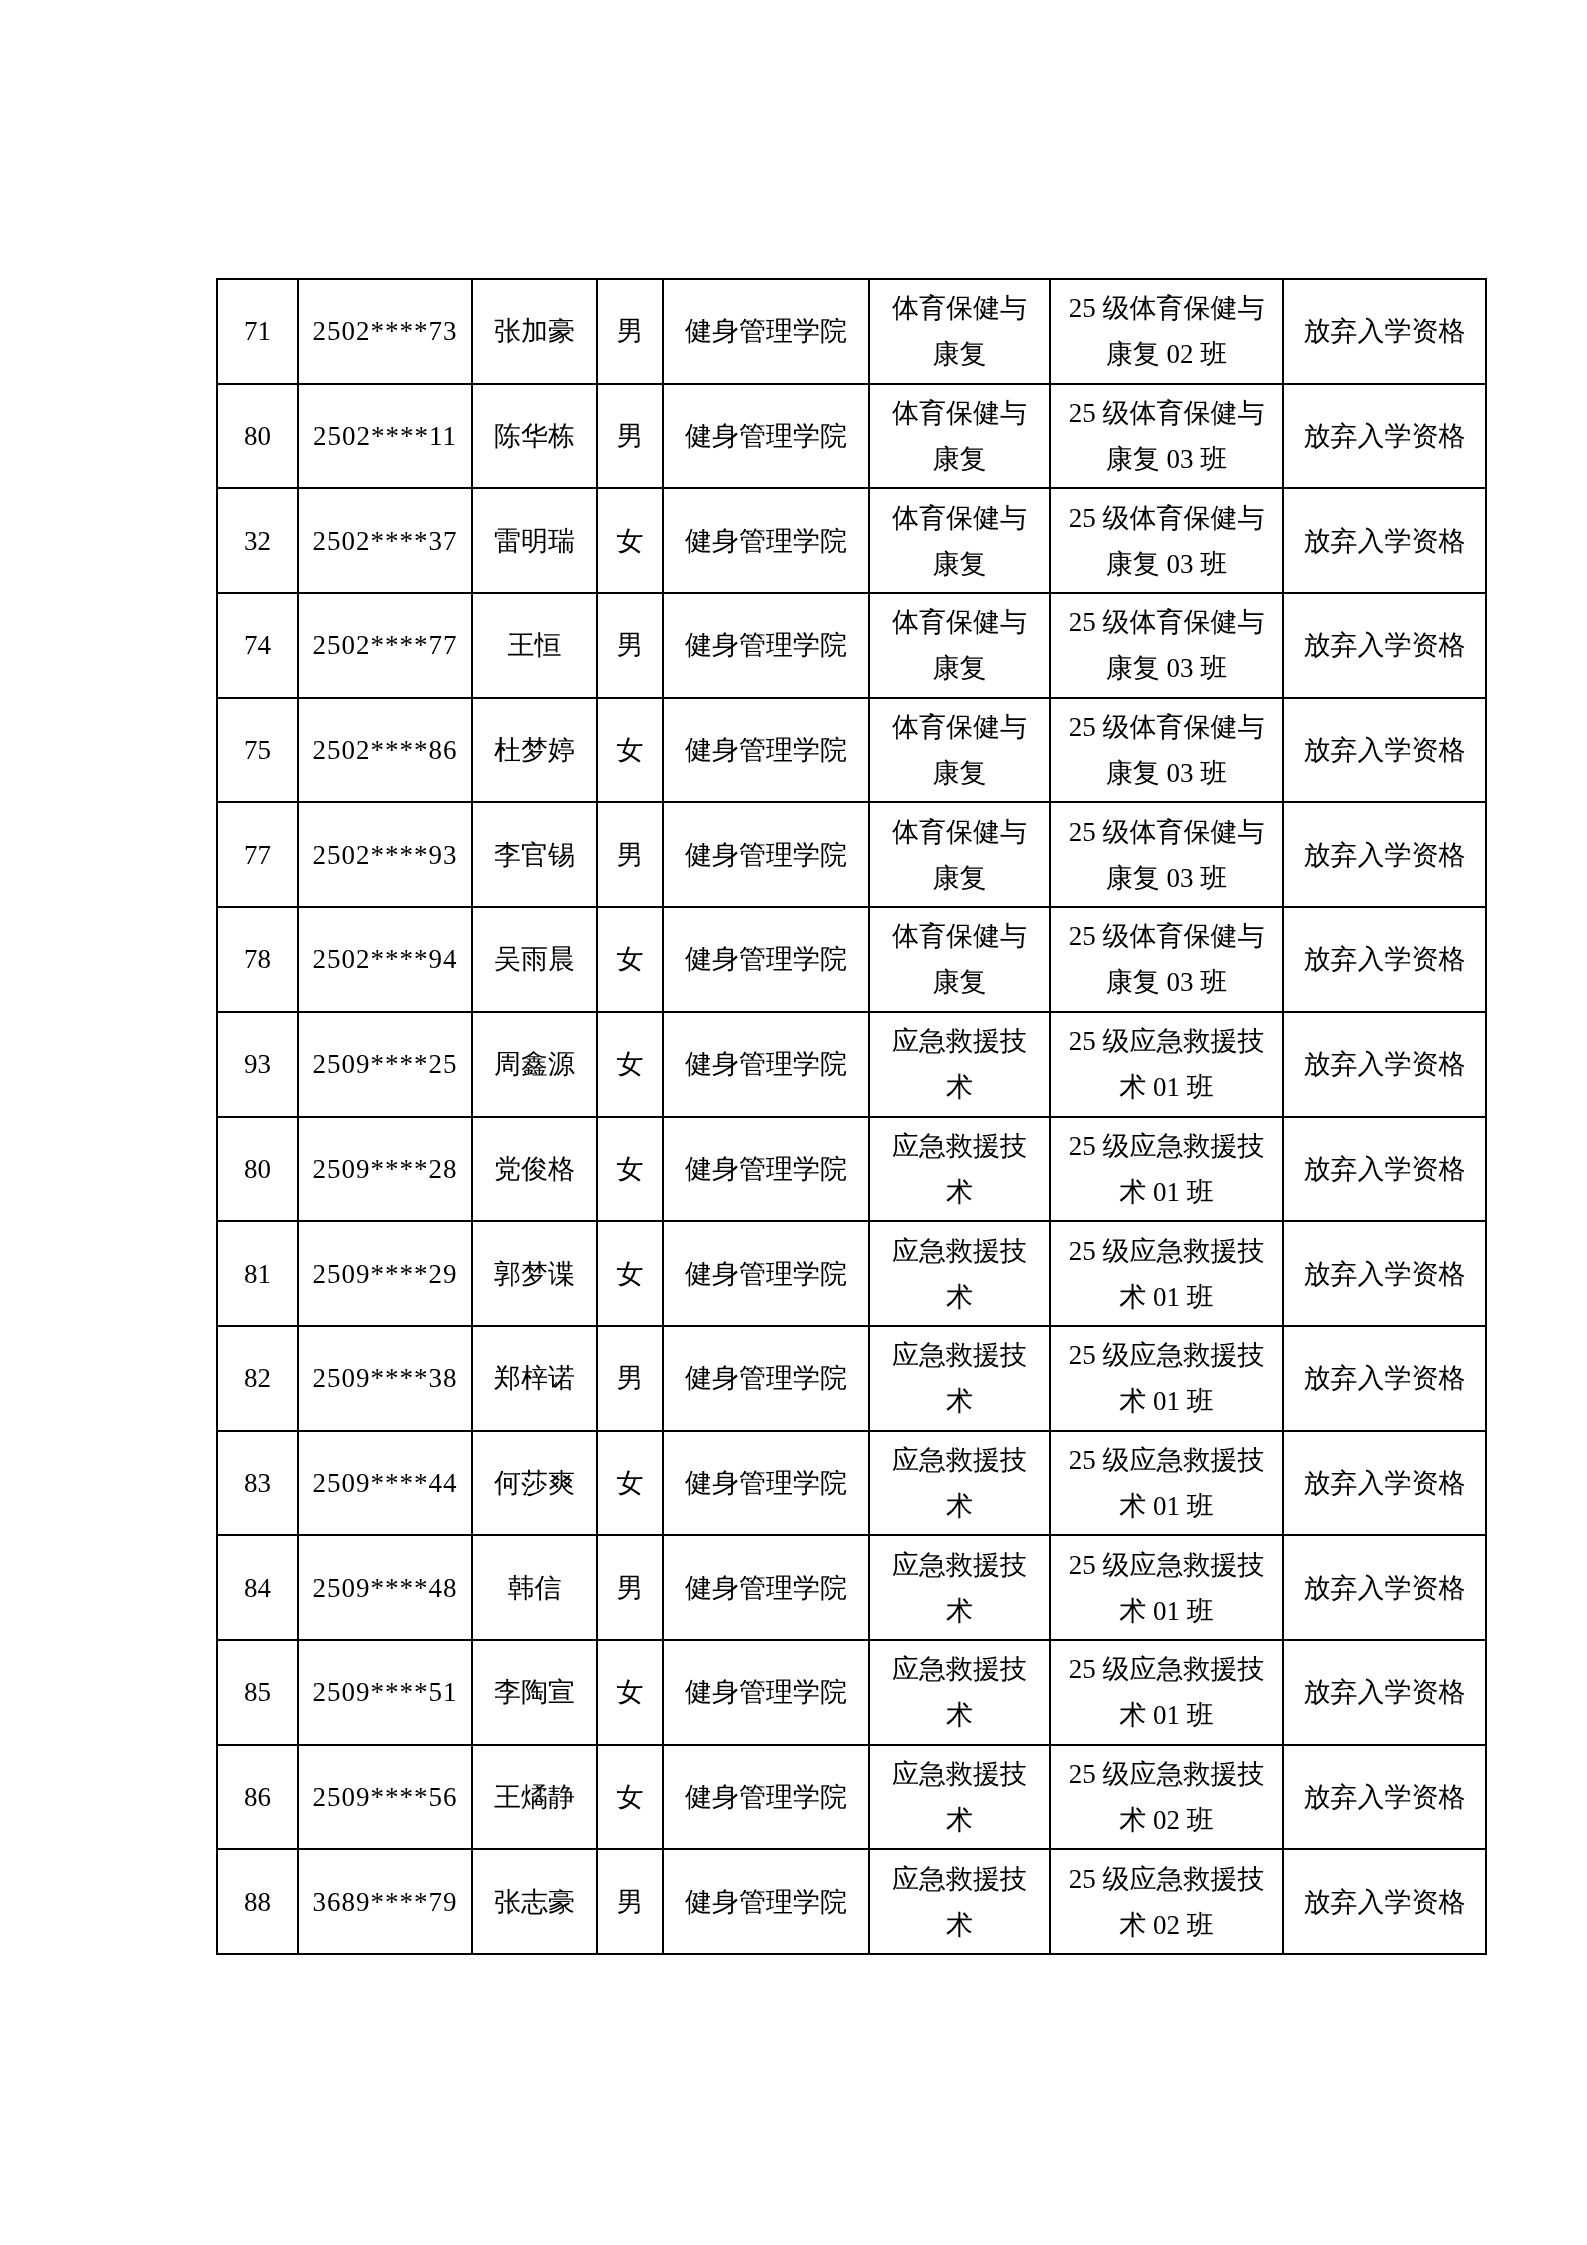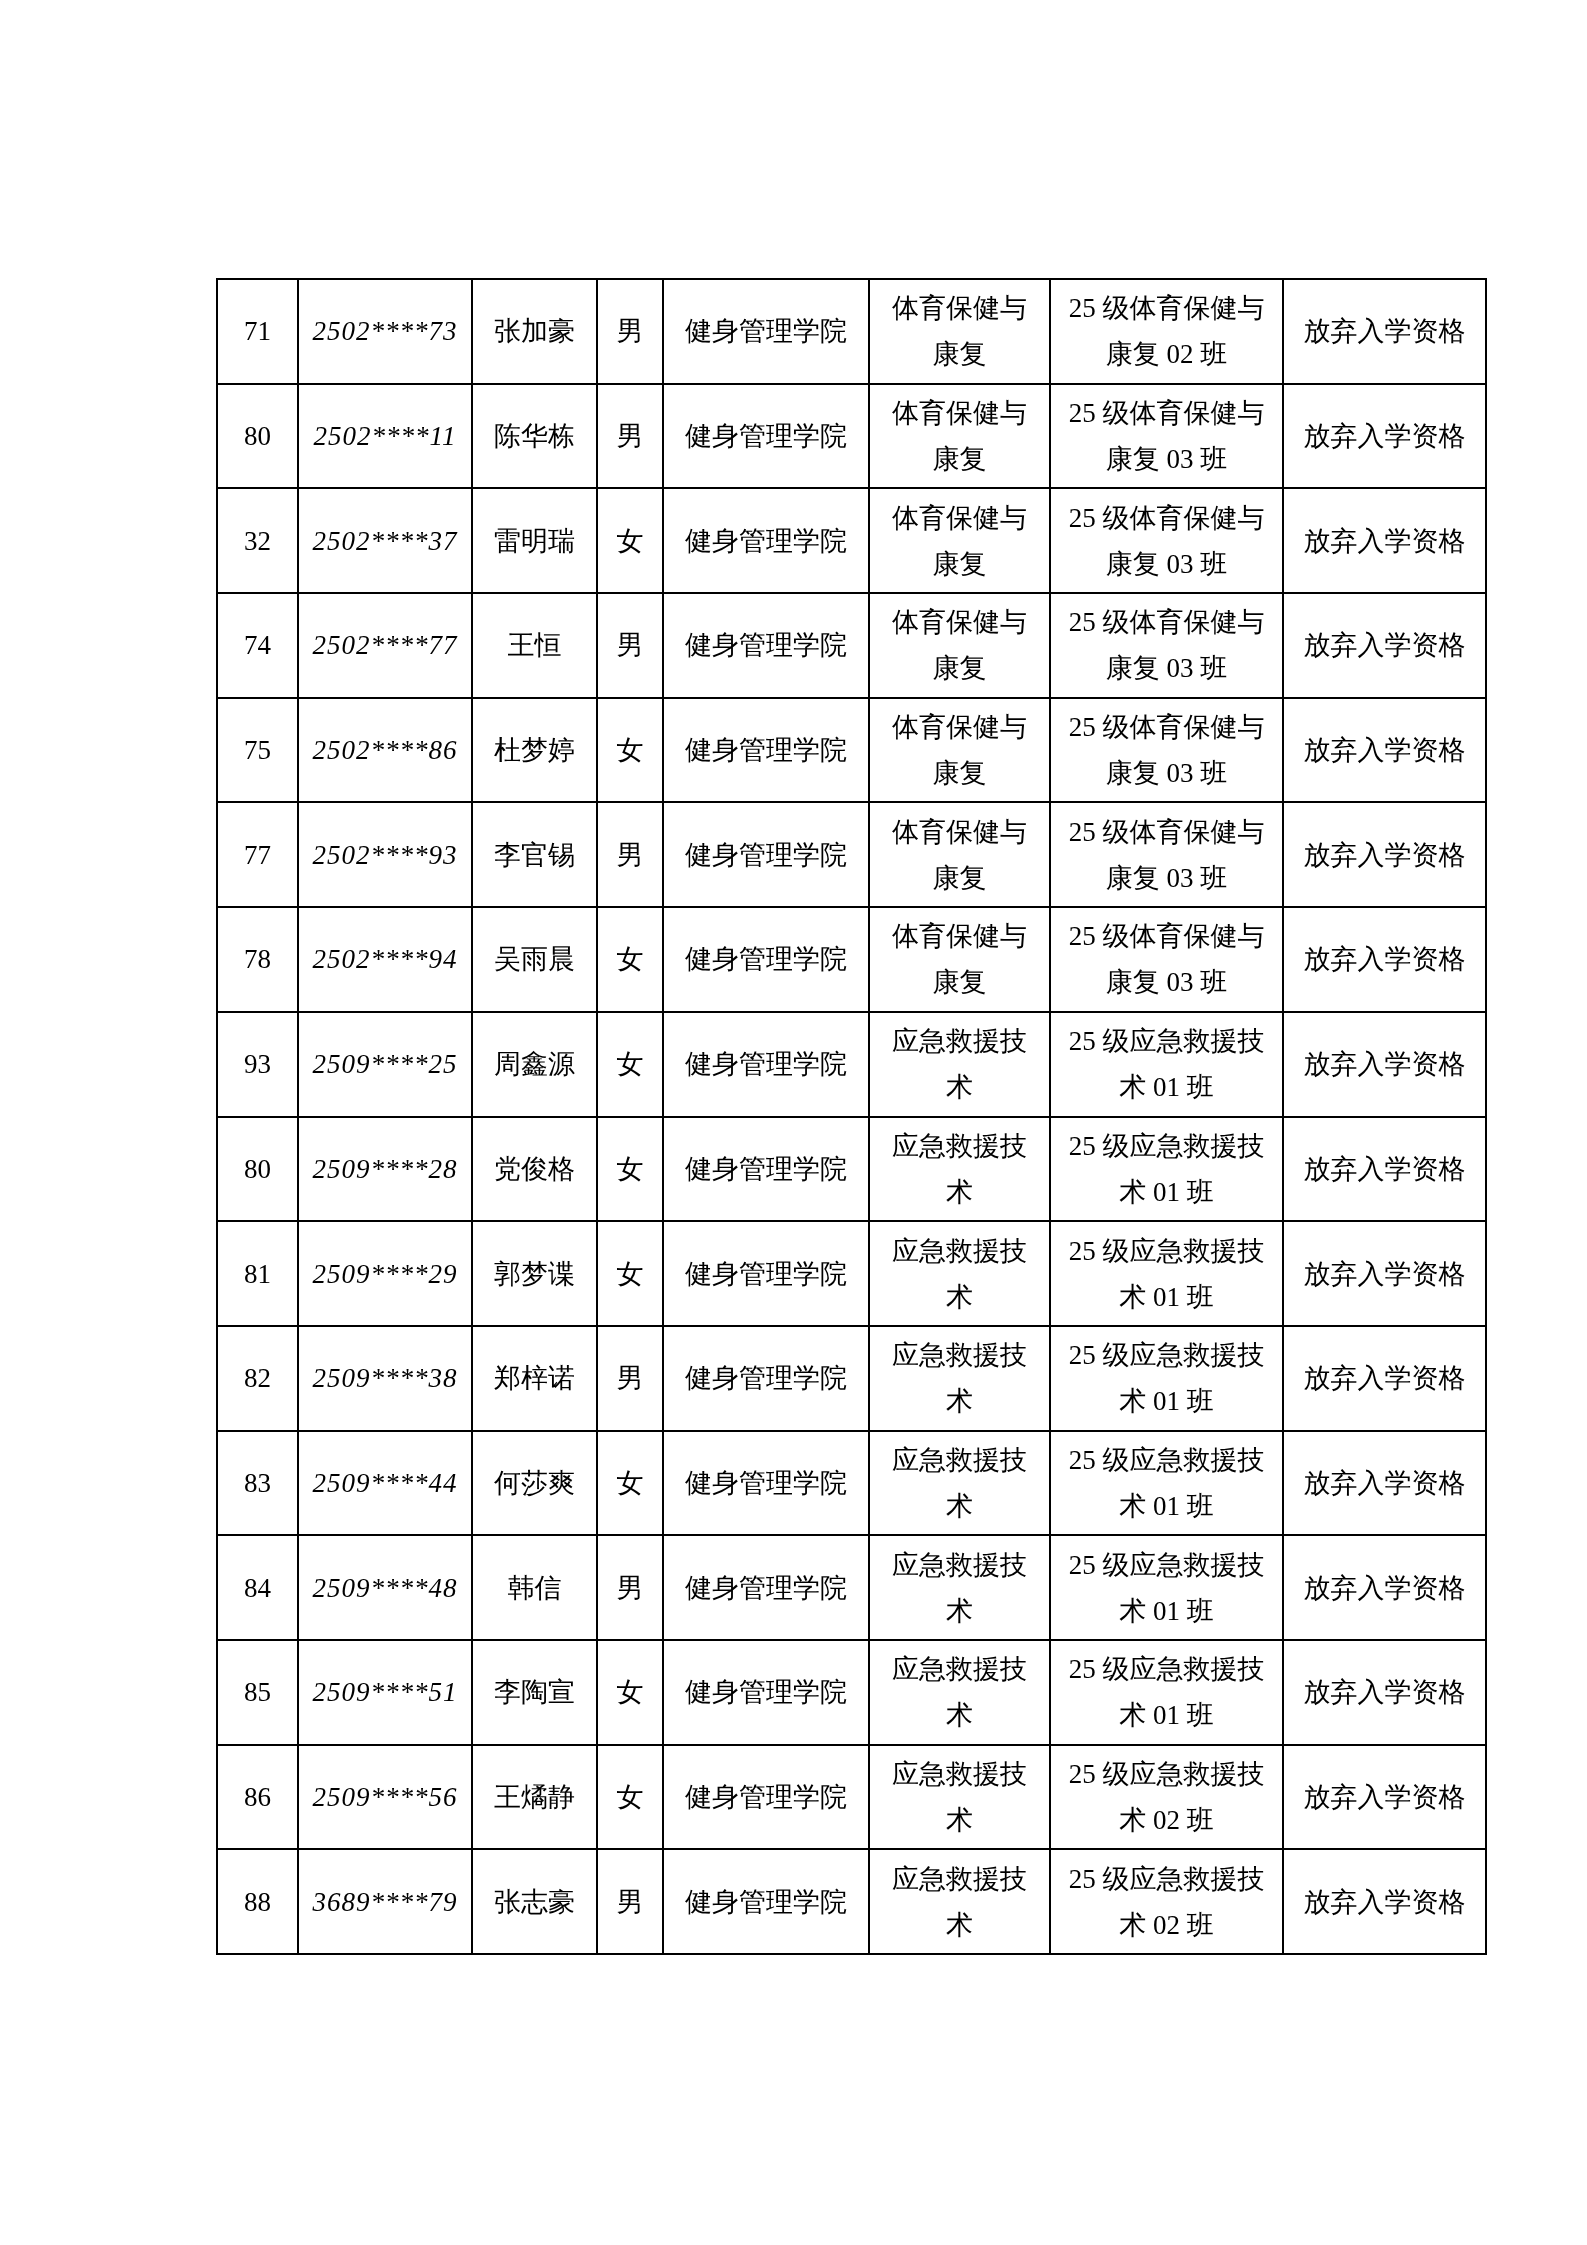--- a/index.html
+++ b/index.html
@@ -31,21 +31,20 @@
     text-align: center;
     vertical-align: middle;
     font-size: 27px;
     line-height: 46px;
     white-space: pre-line;
     padding: 0 6px;
     overflow: hidden;
   }
   table.roster td.id-cell {
     letter-spacing: 1px;
-    font-style: italic;
   }
 </style>
 </head>
 <body>
 
 <div class="page">
   <table class="roster">
     <colgroup>
       <col style="width:81px">
       <col style="width:174px">

